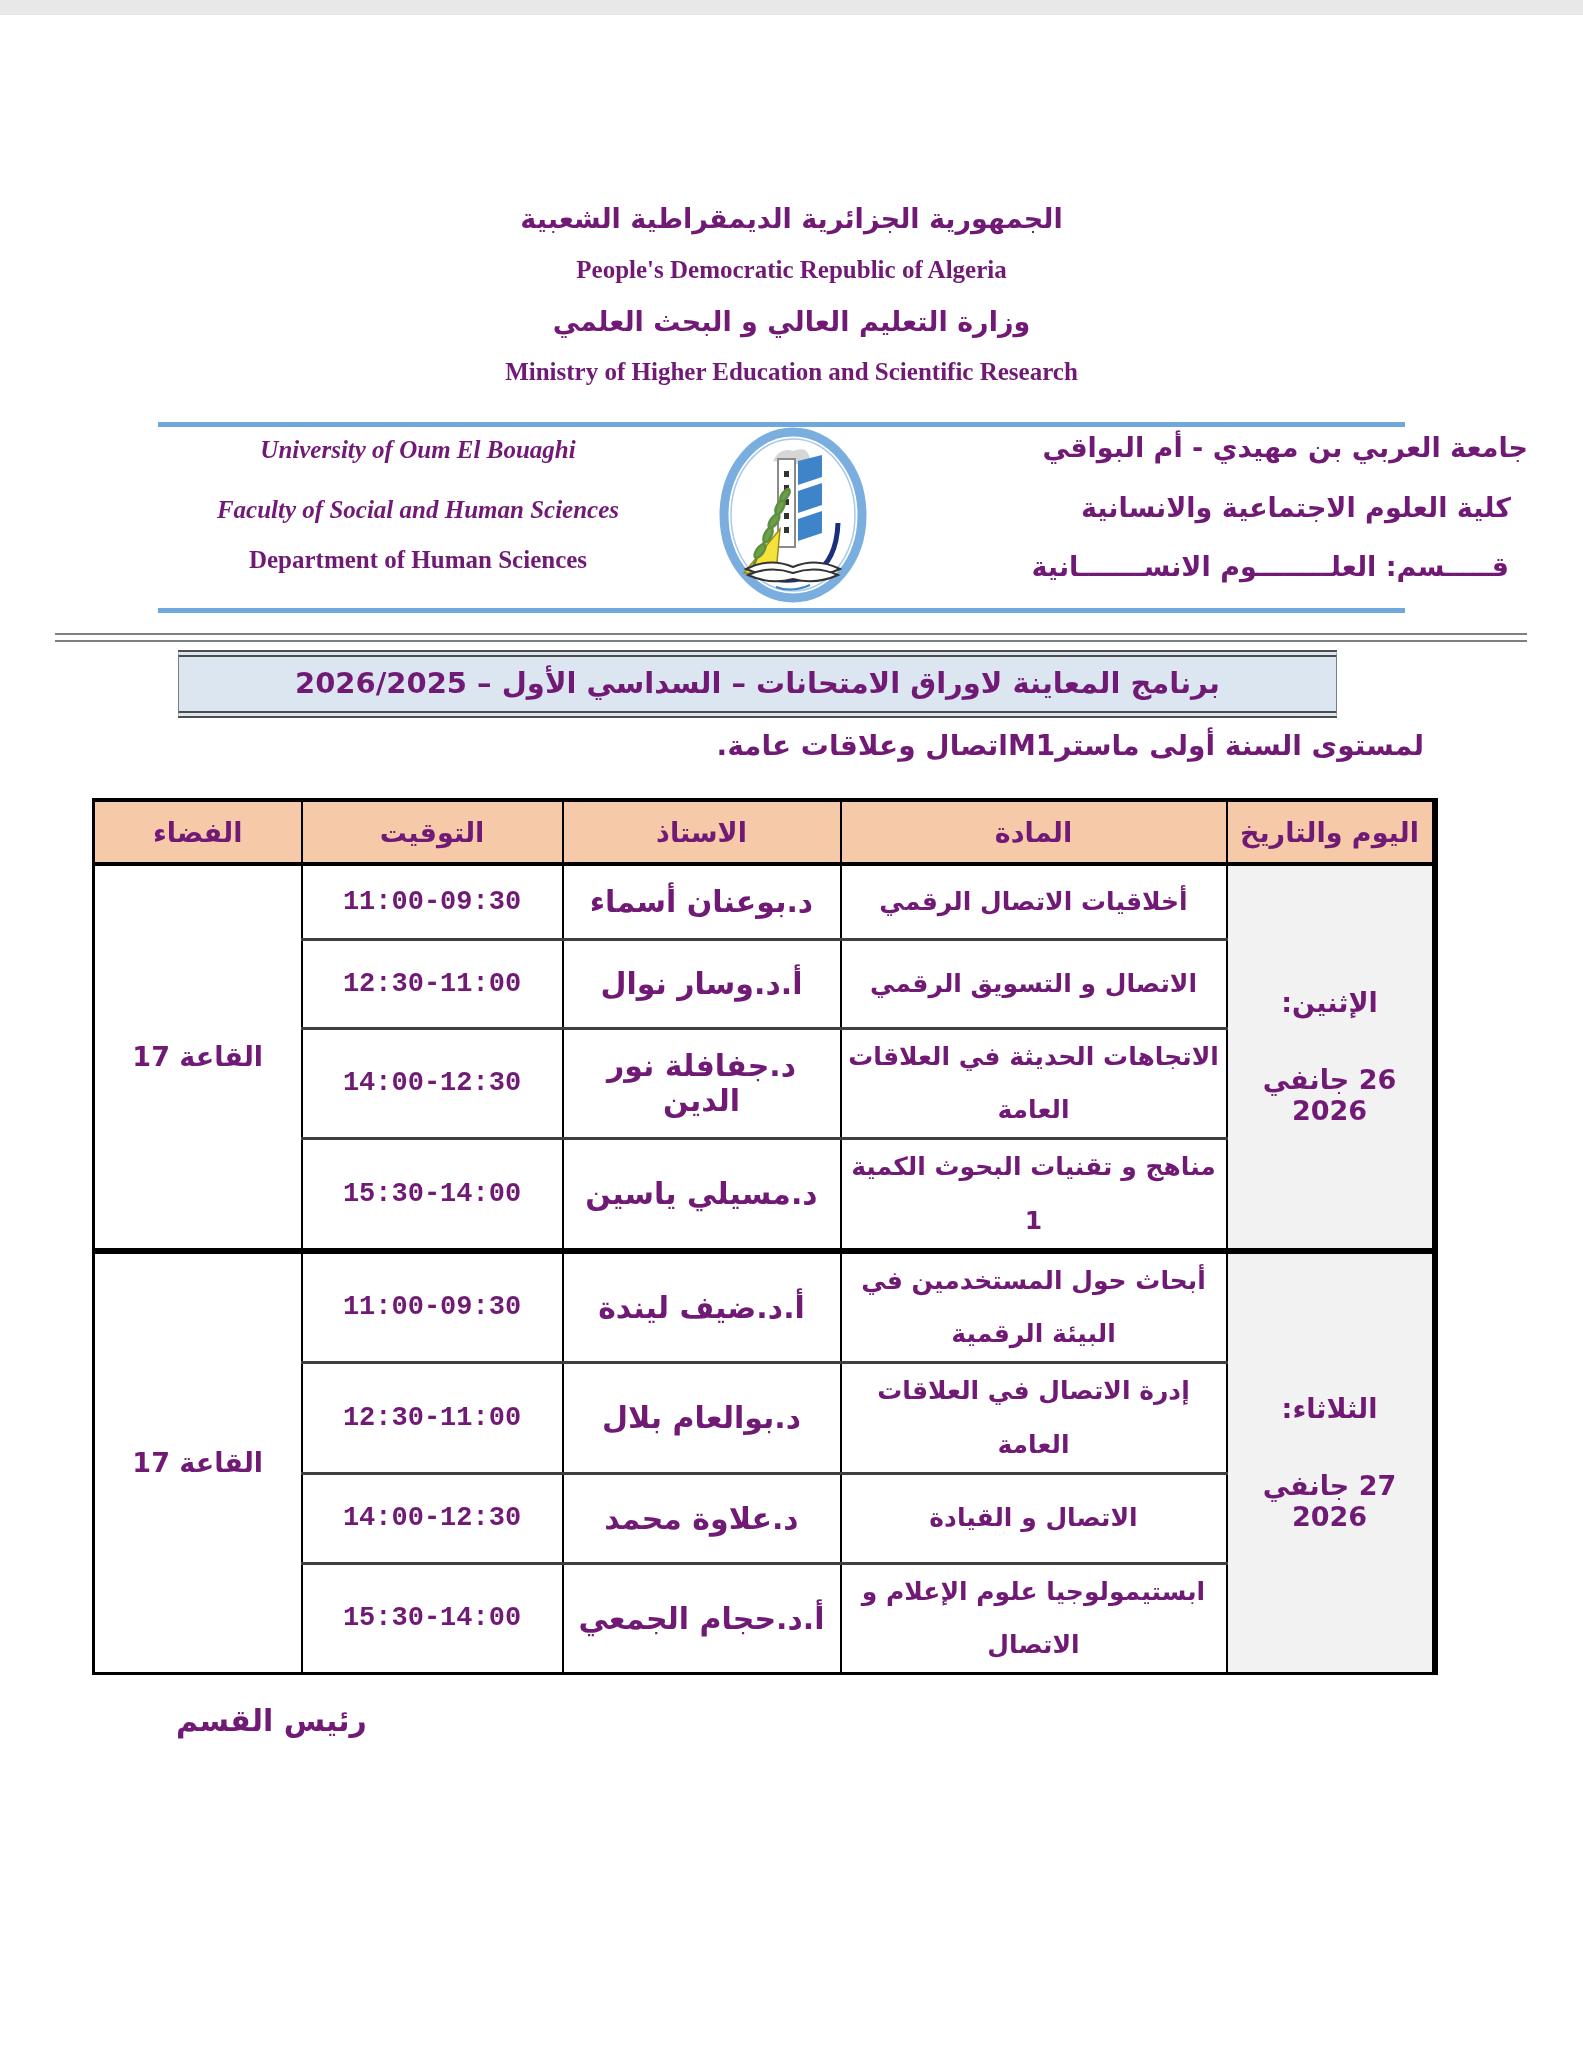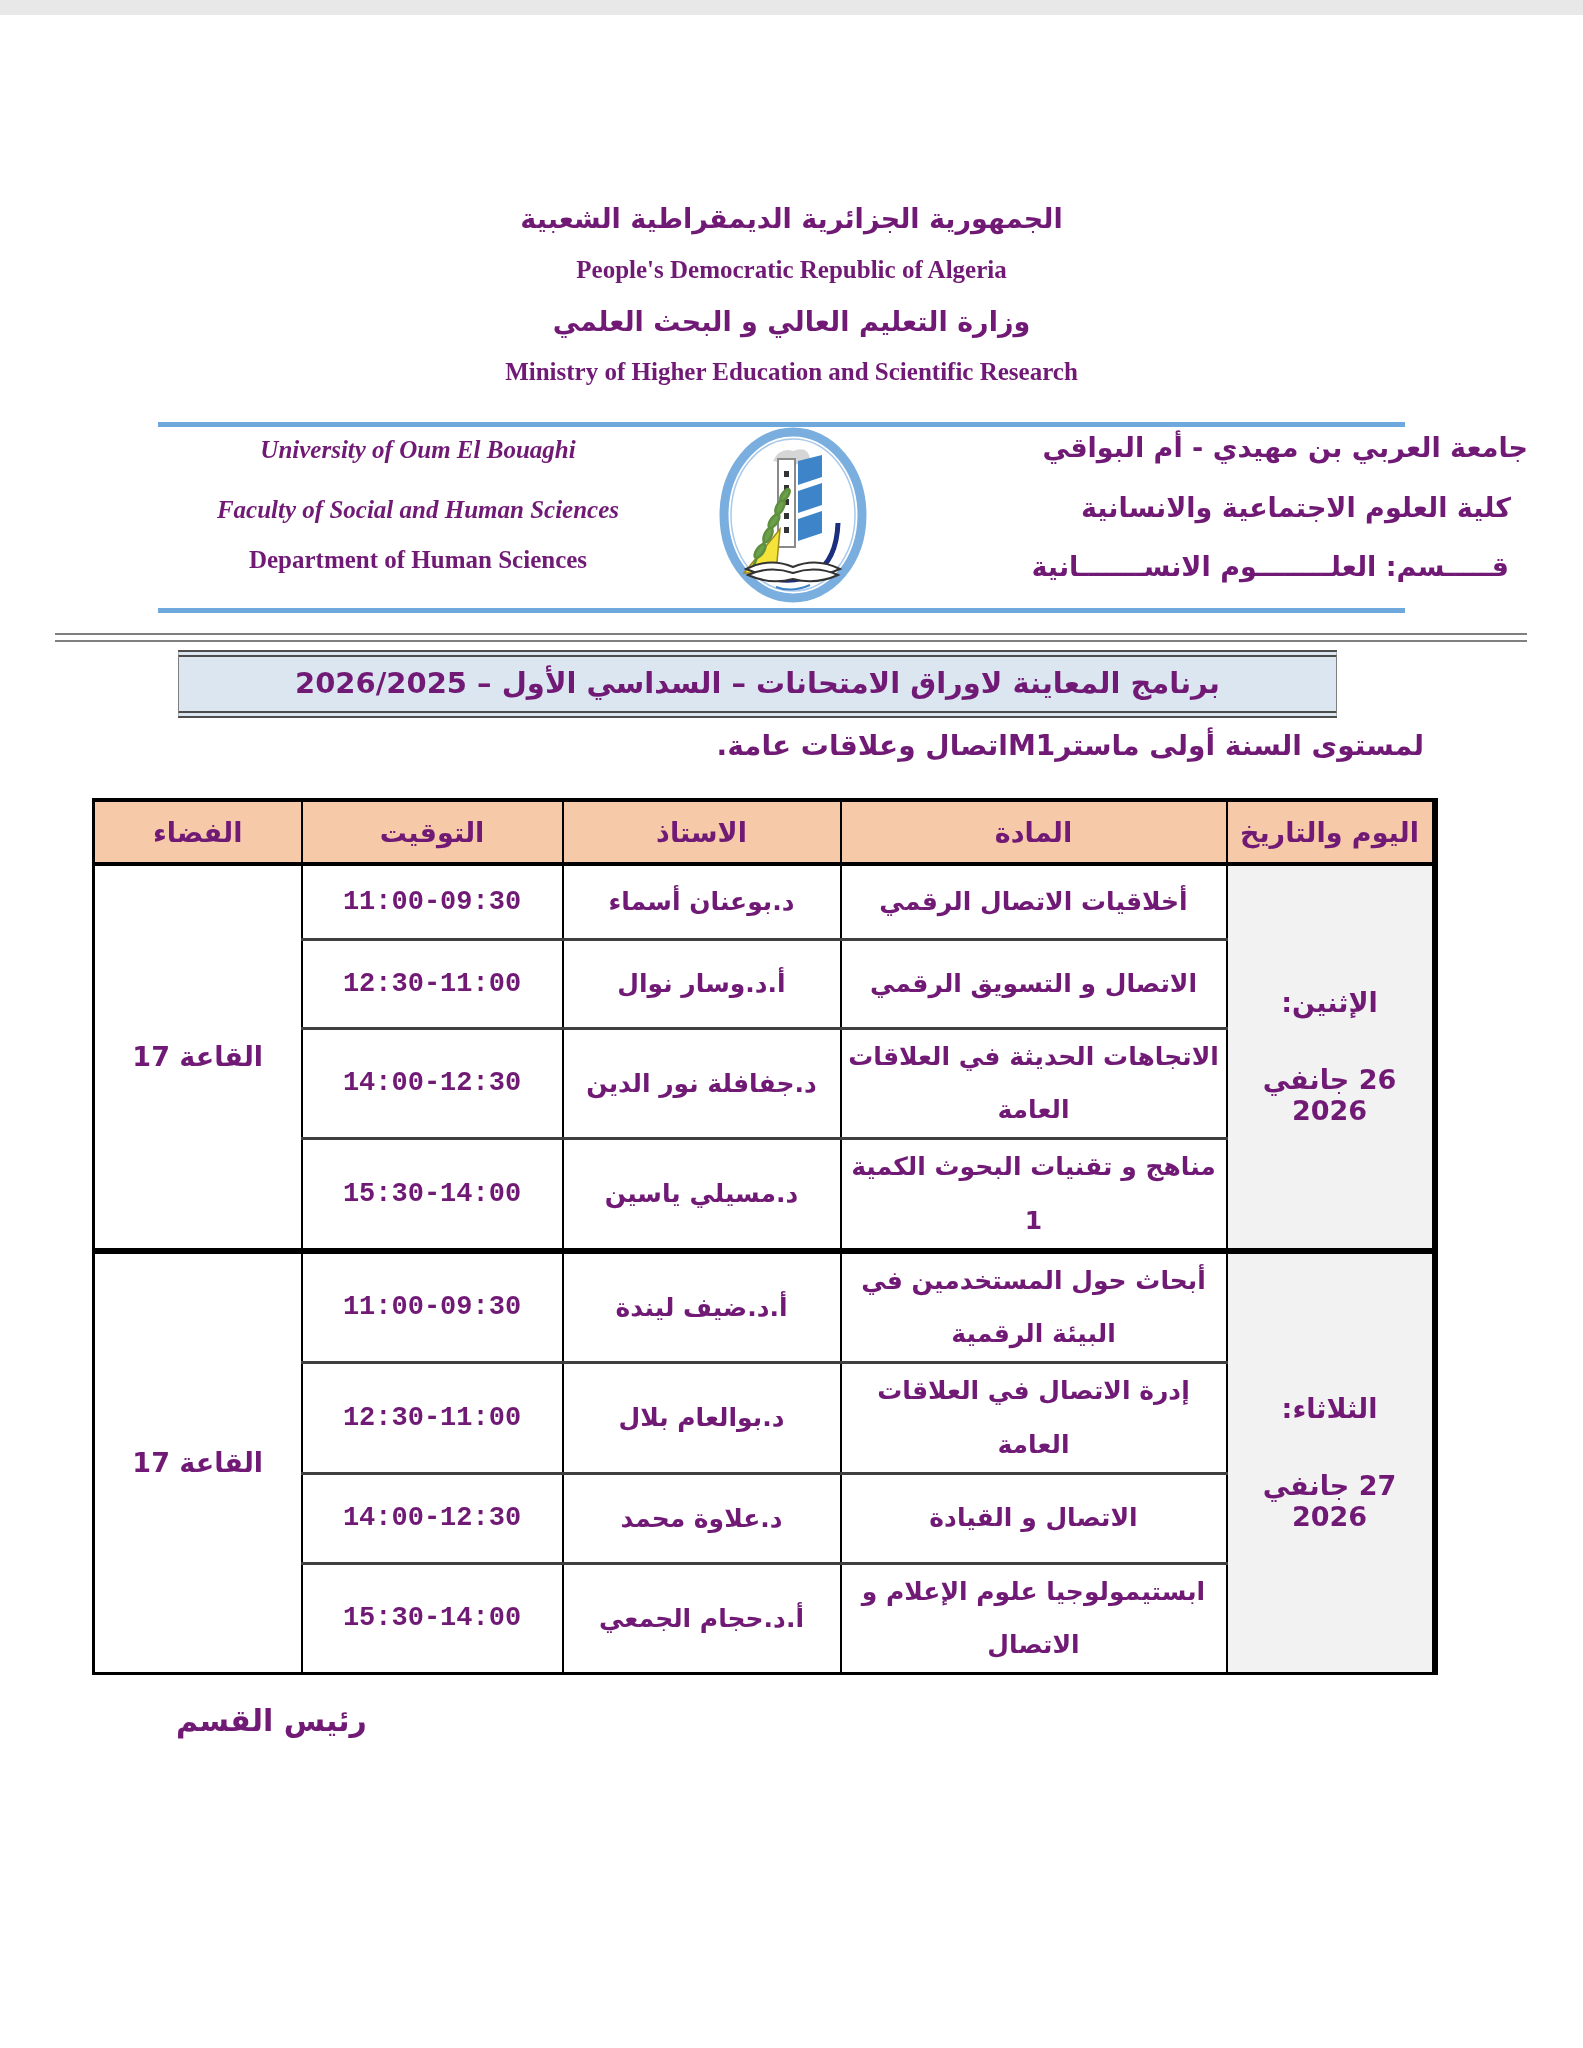--- a/index.html
+++ b/index.html
@@ -64,21 +64,21 @@
     background:var(--table_header_bg);font-size:27px;height:60px;
     border-bottom:4px solid var(--border_black);
   }
   .schedule tr.sep td{border-top:3px solid #3f3f3f;}
   .schedule tr.day-start td{border-top:6px solid var(--border_black);}
   .day-cell{background:var(--day_cell_bg);font-size:27px;}
   .day-cell .stack{display:flex;flex-direction:column;justify-content:space-between;
                    align-items:center;gap:46px;}
   .room-cell{font-size:27px;}
   .subject{font-size:25px;line-height:2.15;padding:0 14px;}
-  .prof{font-size:25px;}
+  .prof{font-size:30px;}
   .time{font-size:27px;direction:ltr;font-family:Liberation Mono, monospace;}
   .footer-sign{left:176px;top:1688px;font-size:30px;font-weight:bold;direction:rtl;}
 </style>
 </head>
 <body>
 
 <div class="page">
 
   <div class="abs gov-line gov-ar" style="top:188px" dir="rtl">الجمهورية الجزائرية الديمقراطية الشعبية</div>
   <div class="abs gov-line gov-en" style="top:241px">People's Democratic Republic of Algeria</div>

